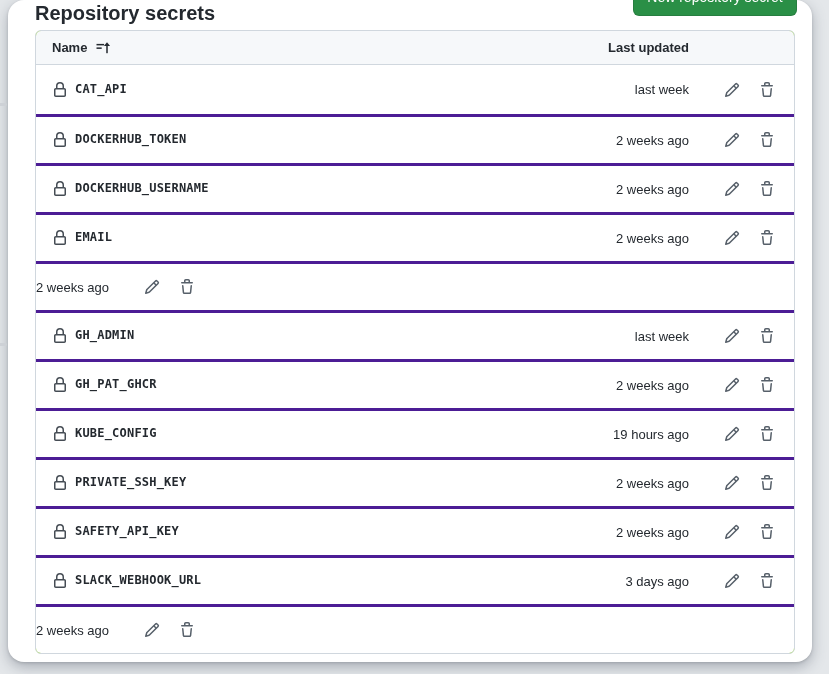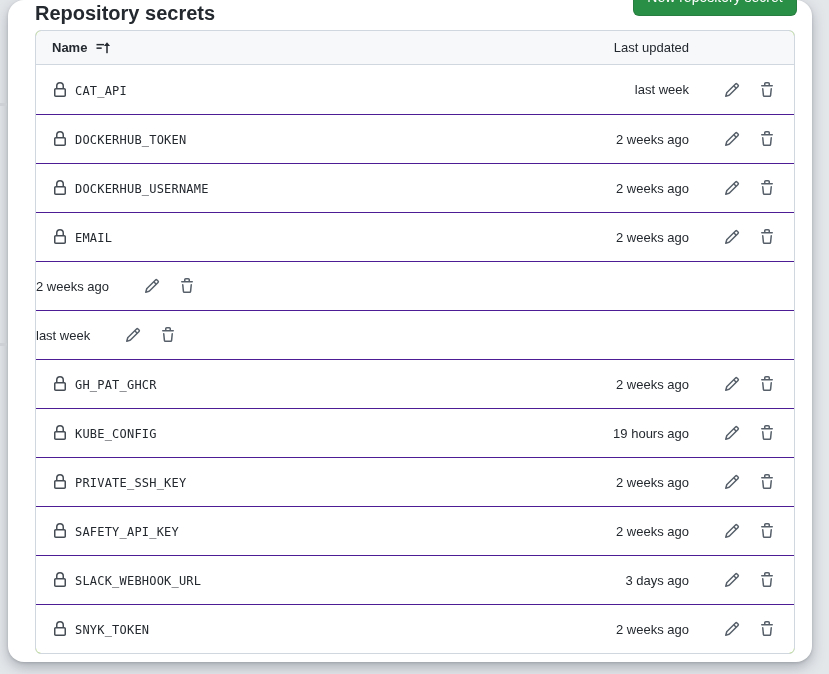--- a/index.html
+++ b/index.html
@@ -16,24 +16,24 @@
     justify-content:center;box-sizing:border-box;font-family:"Liberation Sans",sans-serif;
     white-space:nowrap;cursor:pointer;}
   .secrets-table{position:absolute;left:27px;top:30px;width:760px;
     border:1px solid #d0d7de;border-radius:6px;overflow:hidden;background:#84cc16;
     box-sizing:border-box;}
   .thead{height:33px;background:#f6f8fa;border-bottom:1px solid #d0d7de;
     display:flex;align-items:center;justify-content:space-between;
     padding:0 105px 0 16px;box-sizing:content-box;}
   .th-name{display:flex;align-items:center;gap:8px;font-size:13px;font-weight:600;
     color:#24292f;cursor:pointer;}
-  .th-updated{font-size:13px;font-weight:400;color:#24292f;padding-left:12px;}
+  .th-updated{font-size:13px;font-weight:700;color:#24292f;padding-left:12px;}
   .row{height:49px;display:flex;align-items:center;box-sizing:border-box;background:#fff;}
-  .row:not(:first-child){border-top:1px solid #4c1d95;}
-  .cell-name{flex:1;display:flex;align-items:flex-end;gap:7px;padding-left:16px;min-width:0;}
+  .row:not(:first-child){border-top:3px solid #4c1d95;}
+  .cell-name{flex:1;display:flex;align-items:flex-start;gap:7px;padding-left:16px;min-width:0;font-weight:bold;}
   .secret-name{font-family:"DejaVu Sans Mono","Liberation Mono",monospace;
     font-size:12px;color:#24292f;letter-spacing:.2px;}
   .cell-updated{font-size:13px;color:#24292f;text-align:center;white-space:nowrap;}
   .cell-actions{width:105px;display:flex;align-items:center;flex:none;}
   .icon-btn{width:28px;height:28px;border:none;background:transparent;padding:0;
     display:flex;align-items:center;justify-content:center;color:#57606a;cursor:pointer;}
   .icon-btn:first-child{margin-left:29px;}
   .icon-btn + .icon-btn{margin-left:7px;}
   .lock{color:#454c54;flex:none;display:flex;}
   .sorticon{color:#24292f;display:flex;}
@@ -190,20 +190,28 @@
         <button class="icon-btn">
           <span>
             <svg width="16" height="16" viewBox="0 0 16 16" fill="currentColor">
               <path d="M11 1.75V3h2.25a.75.75 0 0 1 0 1.5H2.75a.75.75 0 0 1 0-1.5H5V1.75C5 .784 5.784 0 6.75 0h2.5C10.216 0 11 .784 11 1.75ZM4.496 6.675l.66 6.6a.25.25 0 0 0 .249.225h5.19a.25.25 0 0 0 .249-.225l.66-6.6a.75.75 0 0 1 1.492.149l-.66 6.6A1.748 1.748 0 0 1 10.595 15h-5.19a1.75 1.75 0 0 1-1.741-1.575l-.66-6.6a.75.75 0 1 1 1.492-.15ZM6.5 1.75V3h3V1.75a.25.25 0 0 0-.25-.25h-2.5a.25.25 0 0 0-.25.25Z"></path>
             </svg>
           </span>
         </button>
       </div>
     </div>
         <div class="row">
+      <div class="cell-name">
+        <span class="lock">
+          <svg width="16" height="16" viewBox="0 0 16 16" fill="currentColor">
+            <path d="M4 4v2h-.25C2.784 6 2 6.784 2 7.75v5.5C2 14.216 2.784 15 3.75 15h8.5c.966 0 1.75-.784 1.75-1.75v-5.5C14 6.784 13.216 6 12.25 6H12V4a4 4 0 1 0-8 0Zm6.5 2h-5V4a2.5 2.5 0 0 1 5 0ZM3.75 7.5h8.5a.25.25 0 0 1 .25.25v5.5a.25.25 0 0 1-.25.25h-8.5a.25.25 0 0 1-.25-.25v-5.5a.25.25 0 0 1 .25-.25Z"></path>
+          </svg>
+        </span>
+        <span class="secret-name">GH_ADMIN</span>
+      </div>
       <div class="cell-updated">last week</div>
       <div class="cell-actions">
         <button class="icon-btn">
           <span>
             <svg width="16" height="16" viewBox="0 0 16 16" fill="currentColor">
               <path d="M11.013 1.427a1.75 1.75 0 0 1 2.474 0l1.086 1.086a1.75 1.75 0 0 1 0 2.474l-8.61 8.61c-.21.21-.47.364-.756.445l-3.251.93a.75.75 0 0 1-.927-.928l.929-3.25c.081-.286.235-.547.445-.758l8.61-8.61Zm.176 4.823L9.75 4.81l-6.286 6.287a.253.253 0 0 0-.064.108l-.558 1.953 1.953-.558a.253.253 0 0 0 .108-.064Zm1.238-3.763a.25.25 0 0 0-.354 0L10.811 3.75l1.439 1.44 1.263-1.263a.25.25 0 0 0 0-.354Z"></path>
             </svg>
           </span>
         </button>
         <button class="icon-btn">
@@ -344,28 +352,20 @@
         <button class="icon-btn">
           <span>
             <svg width="16" height="16" viewBox="0 0 16 16" fill="currentColor">
               <path d="M11 1.75V3h2.25a.75.75 0 0 1 0 1.5H2.75a.75.75 0 0 1 0-1.5H5V1.75C5 .784 5.784 0 6.75 0h2.5C10.216 0 11 .784 11 1.75ZM4.496 6.675l.66 6.6a.25.25 0 0 0 .249.225h5.19a.25.25 0 0 0 .249-.225l.66-6.6a.75.75 0 0 1 1.492.149l-.66 6.6A1.748 1.748 0 0 1 10.595 15h-5.19a1.75 1.75 0 0 1-1.741-1.575l-.66-6.6a.75.75 0 1 1 1.492-.15ZM6.5 1.75V3h3V1.75a.25.25 0 0 0-.25-.25h-2.5a.25.25 0 0 0-.25.25Z"></path>
             </svg>
           </span>
         </button>
       </div>
     </div>
         <div class="row">
-      <div class="cell-name">
-        <span class="lock">
-          <svg width="16" height="16" viewBox="0 0 16 16" fill="currentColor">
-            <path d="M4 4v2h-.25C2.784 6 2 6.784 2 7.75v5.5C2 14.216 2.784 15 3.75 15h8.5c.966 0 1.75-.784 1.75-1.75v-5.5C14 6.784 13.216 6 12.25 6H12V4a4 4 0 1 0-8 0Zm6.5 2h-5V4a2.5 2.5 0 0 1 5 0ZM3.75 7.5h8.5a.25.25 0 0 1 .25.25v5.5a.25.25 0 0 1-.25.25h-8.5a.25.25 0 0 1-.25-.25v-5.5a.25.25 0 0 1 .25-.25Z"></path>
-          </svg>
-        </span>
-        <span class="secret-name">SNYK_TOKEN</span>
-      </div>
       <div class="cell-updated">2 weeks ago</div>
       <div class="cell-actions">
         <button class="icon-btn">
           <span>
             <svg width="16" height="16" viewBox="0 0 16 16" fill="currentColor">
               <path d="M11.013 1.427a1.75 1.75 0 0 1 2.474 0l1.086 1.086a1.75 1.75 0 0 1 0 2.474l-8.61 8.61c-.21.21-.47.364-.756.445l-3.251.93a.75.75 0 0 1-.927-.928l.929-3.25c.081-.286.235-.547.445-.758l8.61-8.61Zm.176 4.823L9.75 4.81l-6.286 6.287a.253.253 0 0 0-.064.108l-.558 1.953 1.953-.558a.253.253 0 0 0 .108-.064Zm1.238-3.763a.25.25 0 0 0-.354 0L10.811 3.75l1.439 1.44 1.263-1.263a.25.25 0 0 0 0-.354Z"></path>
             </svg>
           </span>
         </button>
         <button class="icon-btn">

